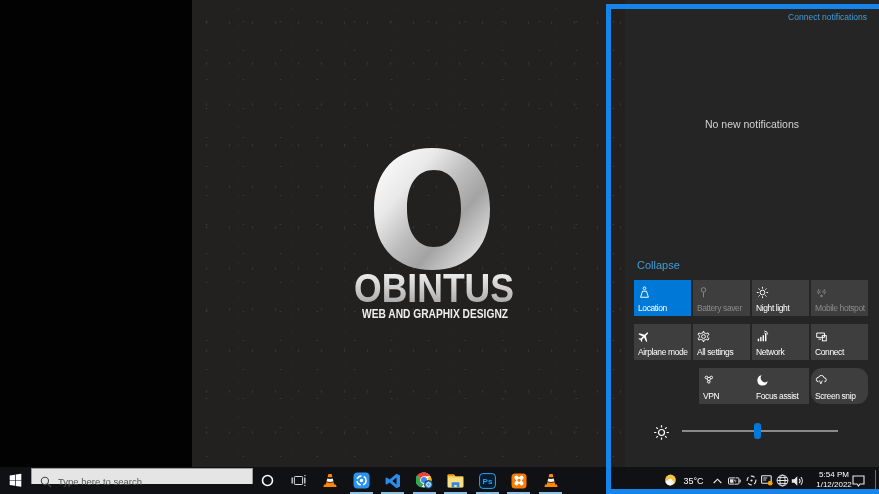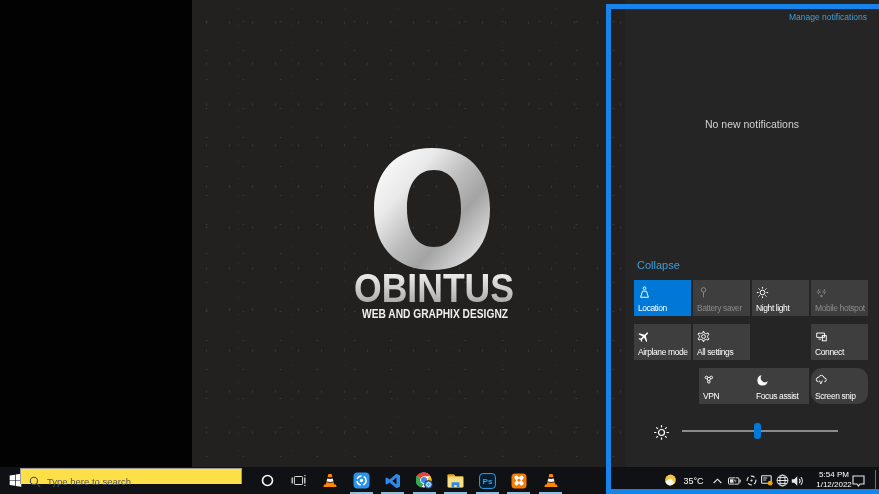--- a/index.html
+++ b/index.html
@@ -33,21 +33,21 @@
 
   
   .blue { position:absolute; background:#1585ec; z-index:50; }
   #bl-left  { left:606px; top:4px; width:5px; height:490px; }
   #bl-top   { left:606px; top:4px; width:273px; height:5px; }
   #bl-bot   { left:606px; top:489px; width:273px; height:5px; }
 
   
   #taskbar { position:absolute; left:0; top:467px; width:879px; height:27px; background:#101114; }
   #startbtn { position:absolute; left:0; top:0; width:30px; height:27px; }
-  #searchbox { position:absolute; left:20px; top:1px; width:222px; height:16px; background:#fde047; border:1px solid #9a9a9a; border-bottom:none; }
+  #searchbox { position:absolute; left:31px; top:1px; width:222px; height:16px; background:#e5e5e5; border:1px solid #9a9a9a; border-bottom:none; }
   #searchbox span { position:absolute; left:26px; top:7px; font-size:9.5px; color:#555; }
   .tbi { position:absolute; top:0; width:31px; height:27px; display:flex; align-items:center; justify-content:center; }
   .uline { position:absolute; top:24.5px; height:2.5px; background:#8fc0e0; }
   .tray { position:absolute; top:0; height:27px; display:flex; align-items:center; justify-content:center; }
   #clock { position:absolute; left:816px; top:3px; width:36px; text-align:center; color:#fff; font-size:8px; line-height:10px; }
 </style>
 </head>
 <body>
 <div id="screen">
 
@@ -68,21 +68,21 @@
     </defs>
     <path fill="url(#og)" fill-rule="evenodd" d="M102,13 C138,13 160,36 160,74 C160,112 138,135 102,135 C66,135 44,112 44,74 C44,36 66,13 102,13 Z
          M104,35 C88,35 77,48 77,73.5 C77,99 88,112 104,112 C120,112 131,99 131,73.5 C131,48 120,35 104,35 Z"></path>
     <text x="104" y="167" font-size="40" font-weight="bold" fill="url(#tg)" text-anchor="middle" textLength="160" lengthAdjust="spacingAndGlyphs" font-family="Liberation Sans, sans-serif">OBINTUS</text>
     <text x="105" y="183" font-size="12" font-weight="bold" fill="#efefef" text-anchor="middle" textLength="146" lengthAdjust="spacingAndGlyphs" font-family="Liberation Sans, sans-serif">WEB AND GRAPHIX DESIGNZ</text>
   </svg>
 
   <div id="blackbox"></div>
 
   <div id="panel">
-    <div id="manage">Manage notifications</div>
+    <div id="manage">Connect notifications</div>
     <div id="nonew">No new notifications</div>
     <div id="collapse">Collapse</div>
 
     <div class="tile on" style="left:9px; top:280px;">
       <svg width="15" height="15" viewBox="0 0 15 15" fill="none" stroke="#fff" stroke-width="1.1">
         <circle cx="7.5" cy="2.6" r="1.6"></circle>
         <path d="M5.2,6 L9.8,6 L12,13 L3,13 Z"></path>
       </svg>
       <div class="lbl">Location</div>
     </div>
@@ -113,20 +113,31 @@
         <path d="M7.1,1.5 c0.5,0 0.9,0.5 0.9,1.4 l0,3 5.5,3.2 0,1.4 -5.5,-1.7 0,3.3 1.6,1.2 0,1.1 -2.5,-0.8 -2.5,0.8 0,-1.1 1.6,-1.2 0,-3.3 -5.5,1.7 0,-1.4 5.5,-3.2 0,-3 c0,-0.9 0.4,-1.4 0.9,-1.4 Z" transform="rotate(45 7.5 7.5)"></path>
       </svg>
       <div class="lbl">Airplane mode</div>
     </div>
     <div class="tile" style="left:68px; top:324px;">
       <svg width="15" height="15" viewBox="0 0 15 15" fill="none" stroke="#fff" stroke-width="1.1">
         <circle cx="7.5" cy="7.5" r="2.2"></circle>
         <path d="M7.5,1.2 L8.3,3.4 A4.4,4.4 0 0 1 10.6,4.3 L12.8,3.4 L13.8,5.2 L12,6.7 A4.4,4.4 0 0 1 12,8.3 L13.8,9.8 L12.8,11.6 L10.6,10.7 A4.4,4.4 0 0 1 8.3,11.6 L7.5,13.8 L6.7,11.6 A4.4,4.4 0 0 1 4.4,10.7 L2.2,11.6 L1.2,9.8 L3,8.3 A4.4,4.4 0 0 1 3,6.7 L1.2,5.2 L2.2,3.4 L4.4,4.3 A4.4,4.4 0 0 1 6.7,3.4 Z"></path>
       </svg>
       <div class="lbl">All settings</div>
+    </div>
+    <div class="tile" style="left:127px; top:324px;">
+      <svg width="15" height="15" viewBox="0 0 15 15" fill="#fff">
+        <rect x="2" y="10" width="1.6" height="3"></rect>
+        <rect x="4.8" y="8" width="1.6" height="5"></rect>
+        <rect x="7.6" y="6" width="1.6" height="7"></rect>
+        <rect x="10.4" y="4" width="1.6" height="9"></rect>
+        <path d="M9.5,1.2 a4,4 0 0 1 4,4" fill="none" stroke="#fff" stroke-width="1"></path>
+        <path d="M9.5,3.4 a2,2 0 0 1 2,2" fill="none" stroke="#fff" stroke-width="1"></path>
+      </svg>
+      <div class="lbl">Network</div>
     </div>
     <div class="tile" style="left:186px; top:324px;text-align:center;">
       <svg width="15" height="15" viewBox="0 0 15 15" fill="none" stroke="#fff" stroke-width="1.1">
         <path d="M2,3.5 h9 v5 h-9 z M4,10.5 h3"></path>
         <rect x="8.5" y="6.5" width="4.5" height="6"></rect>
       </svg>
       <div class="lbl">Connect</div>
     </div>
 
     <div class="tile" style="left:74px; top:368px;">

